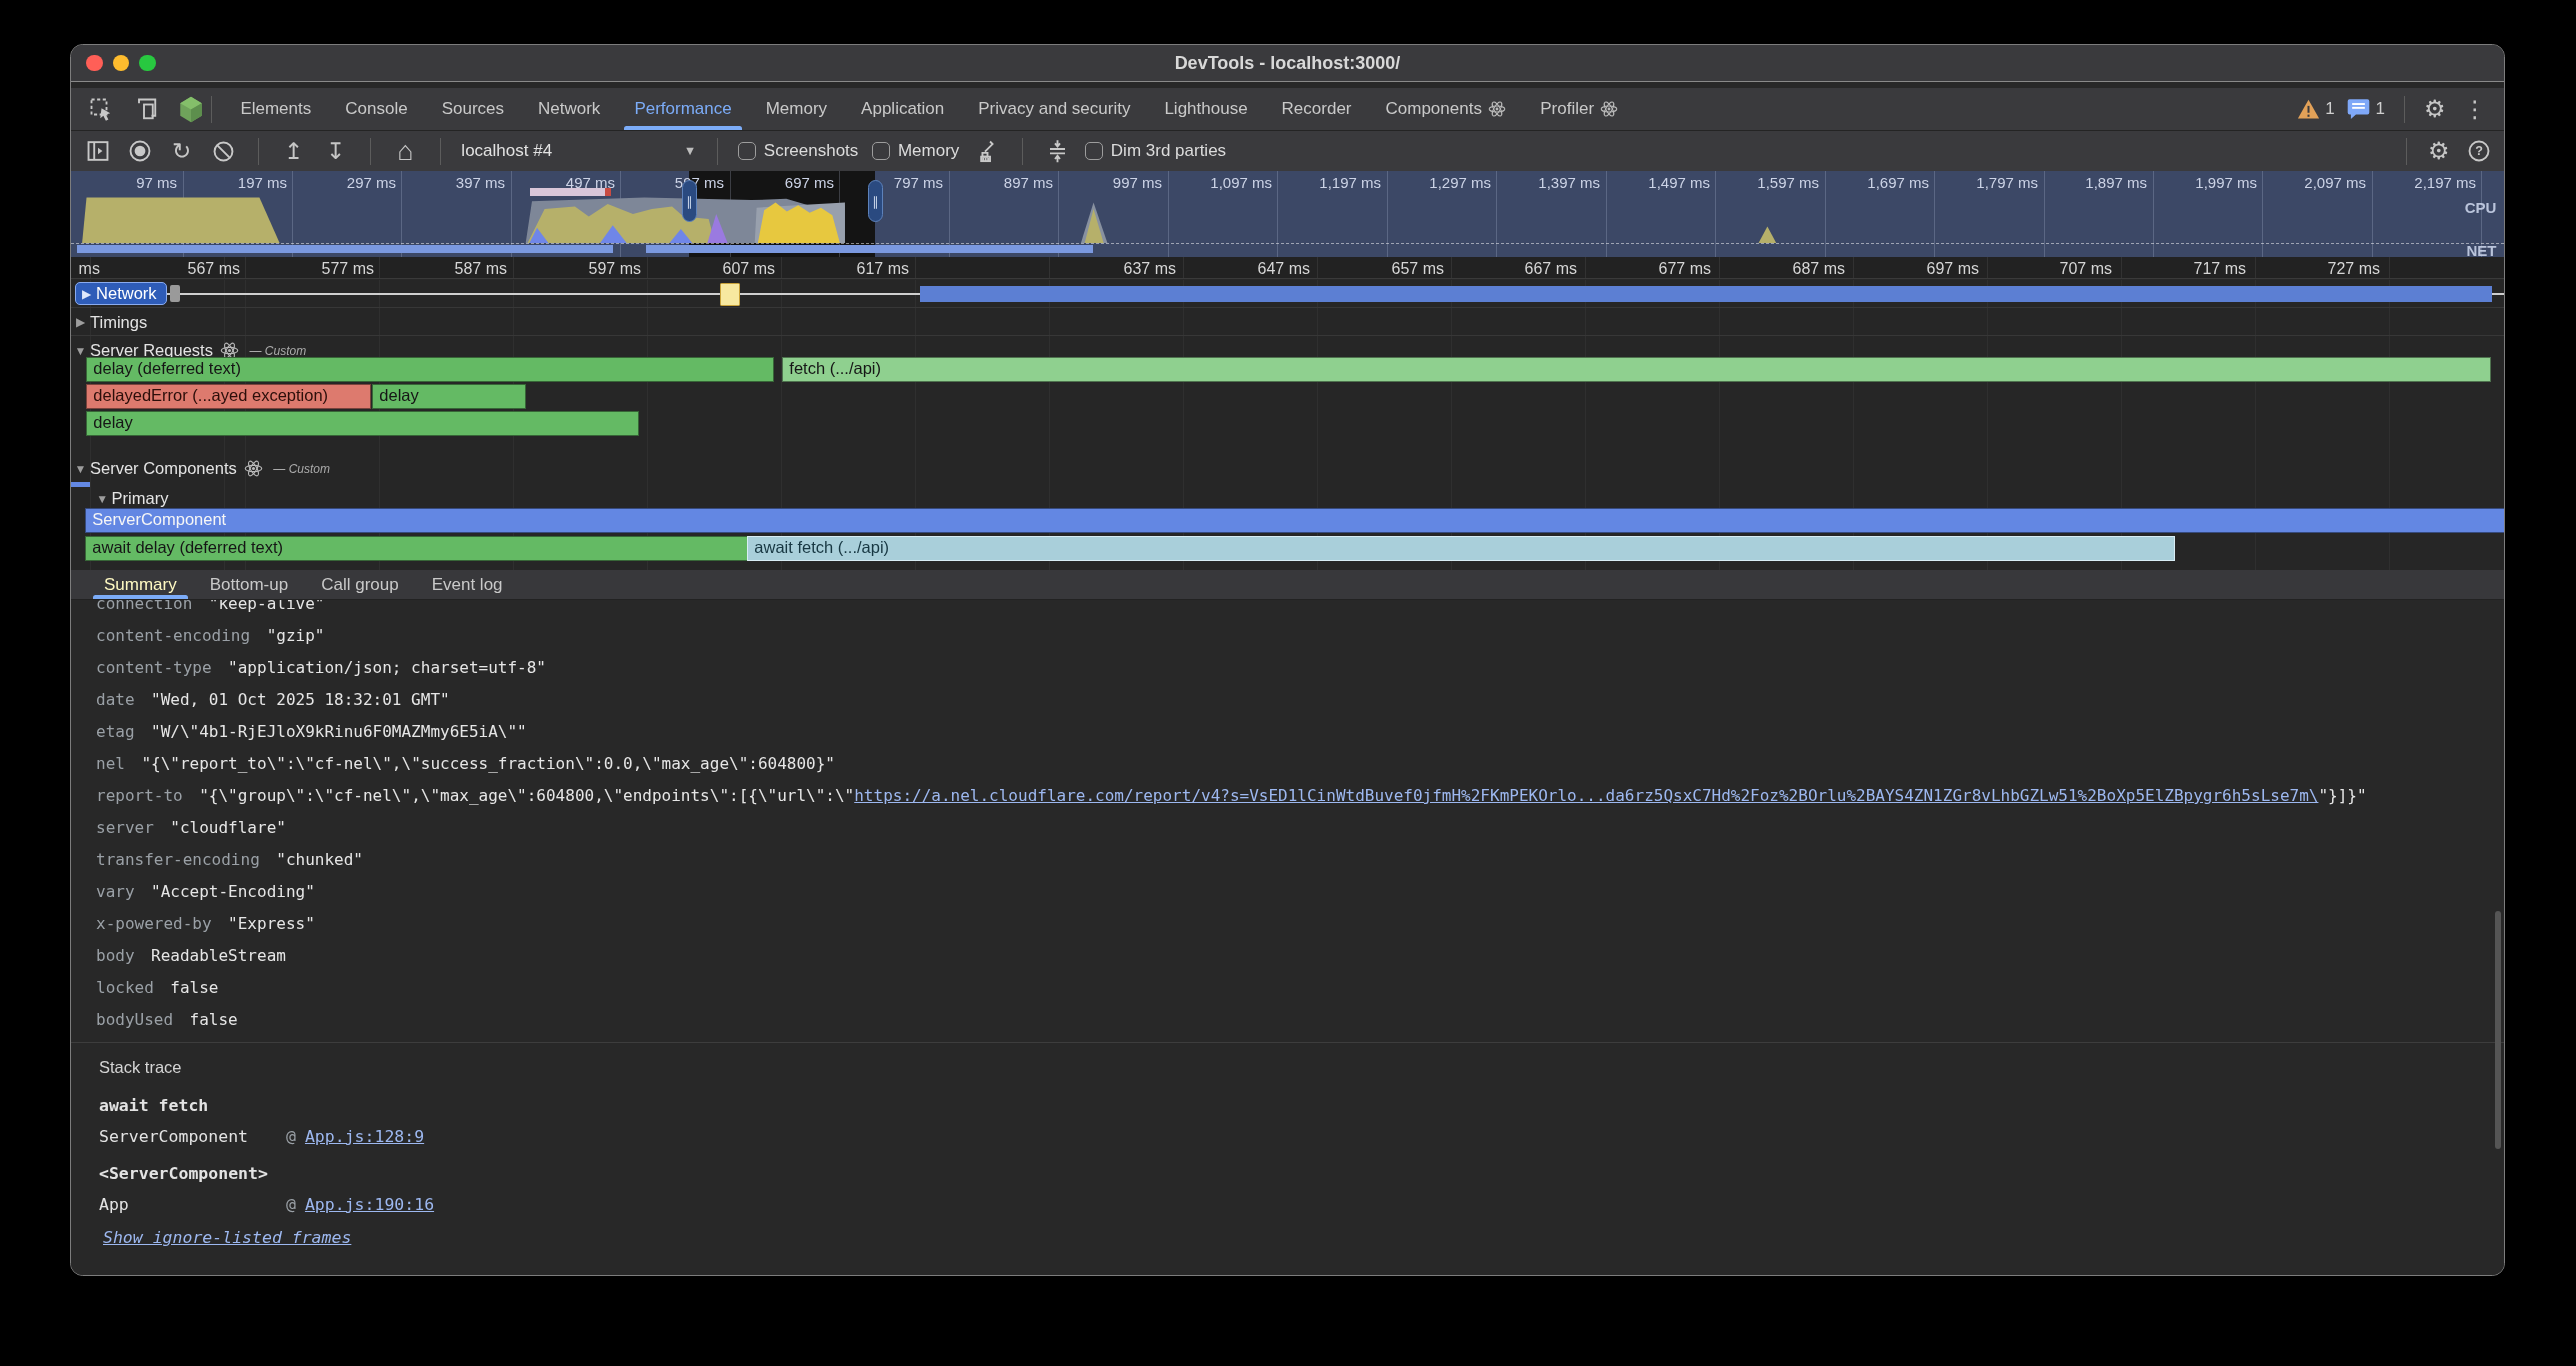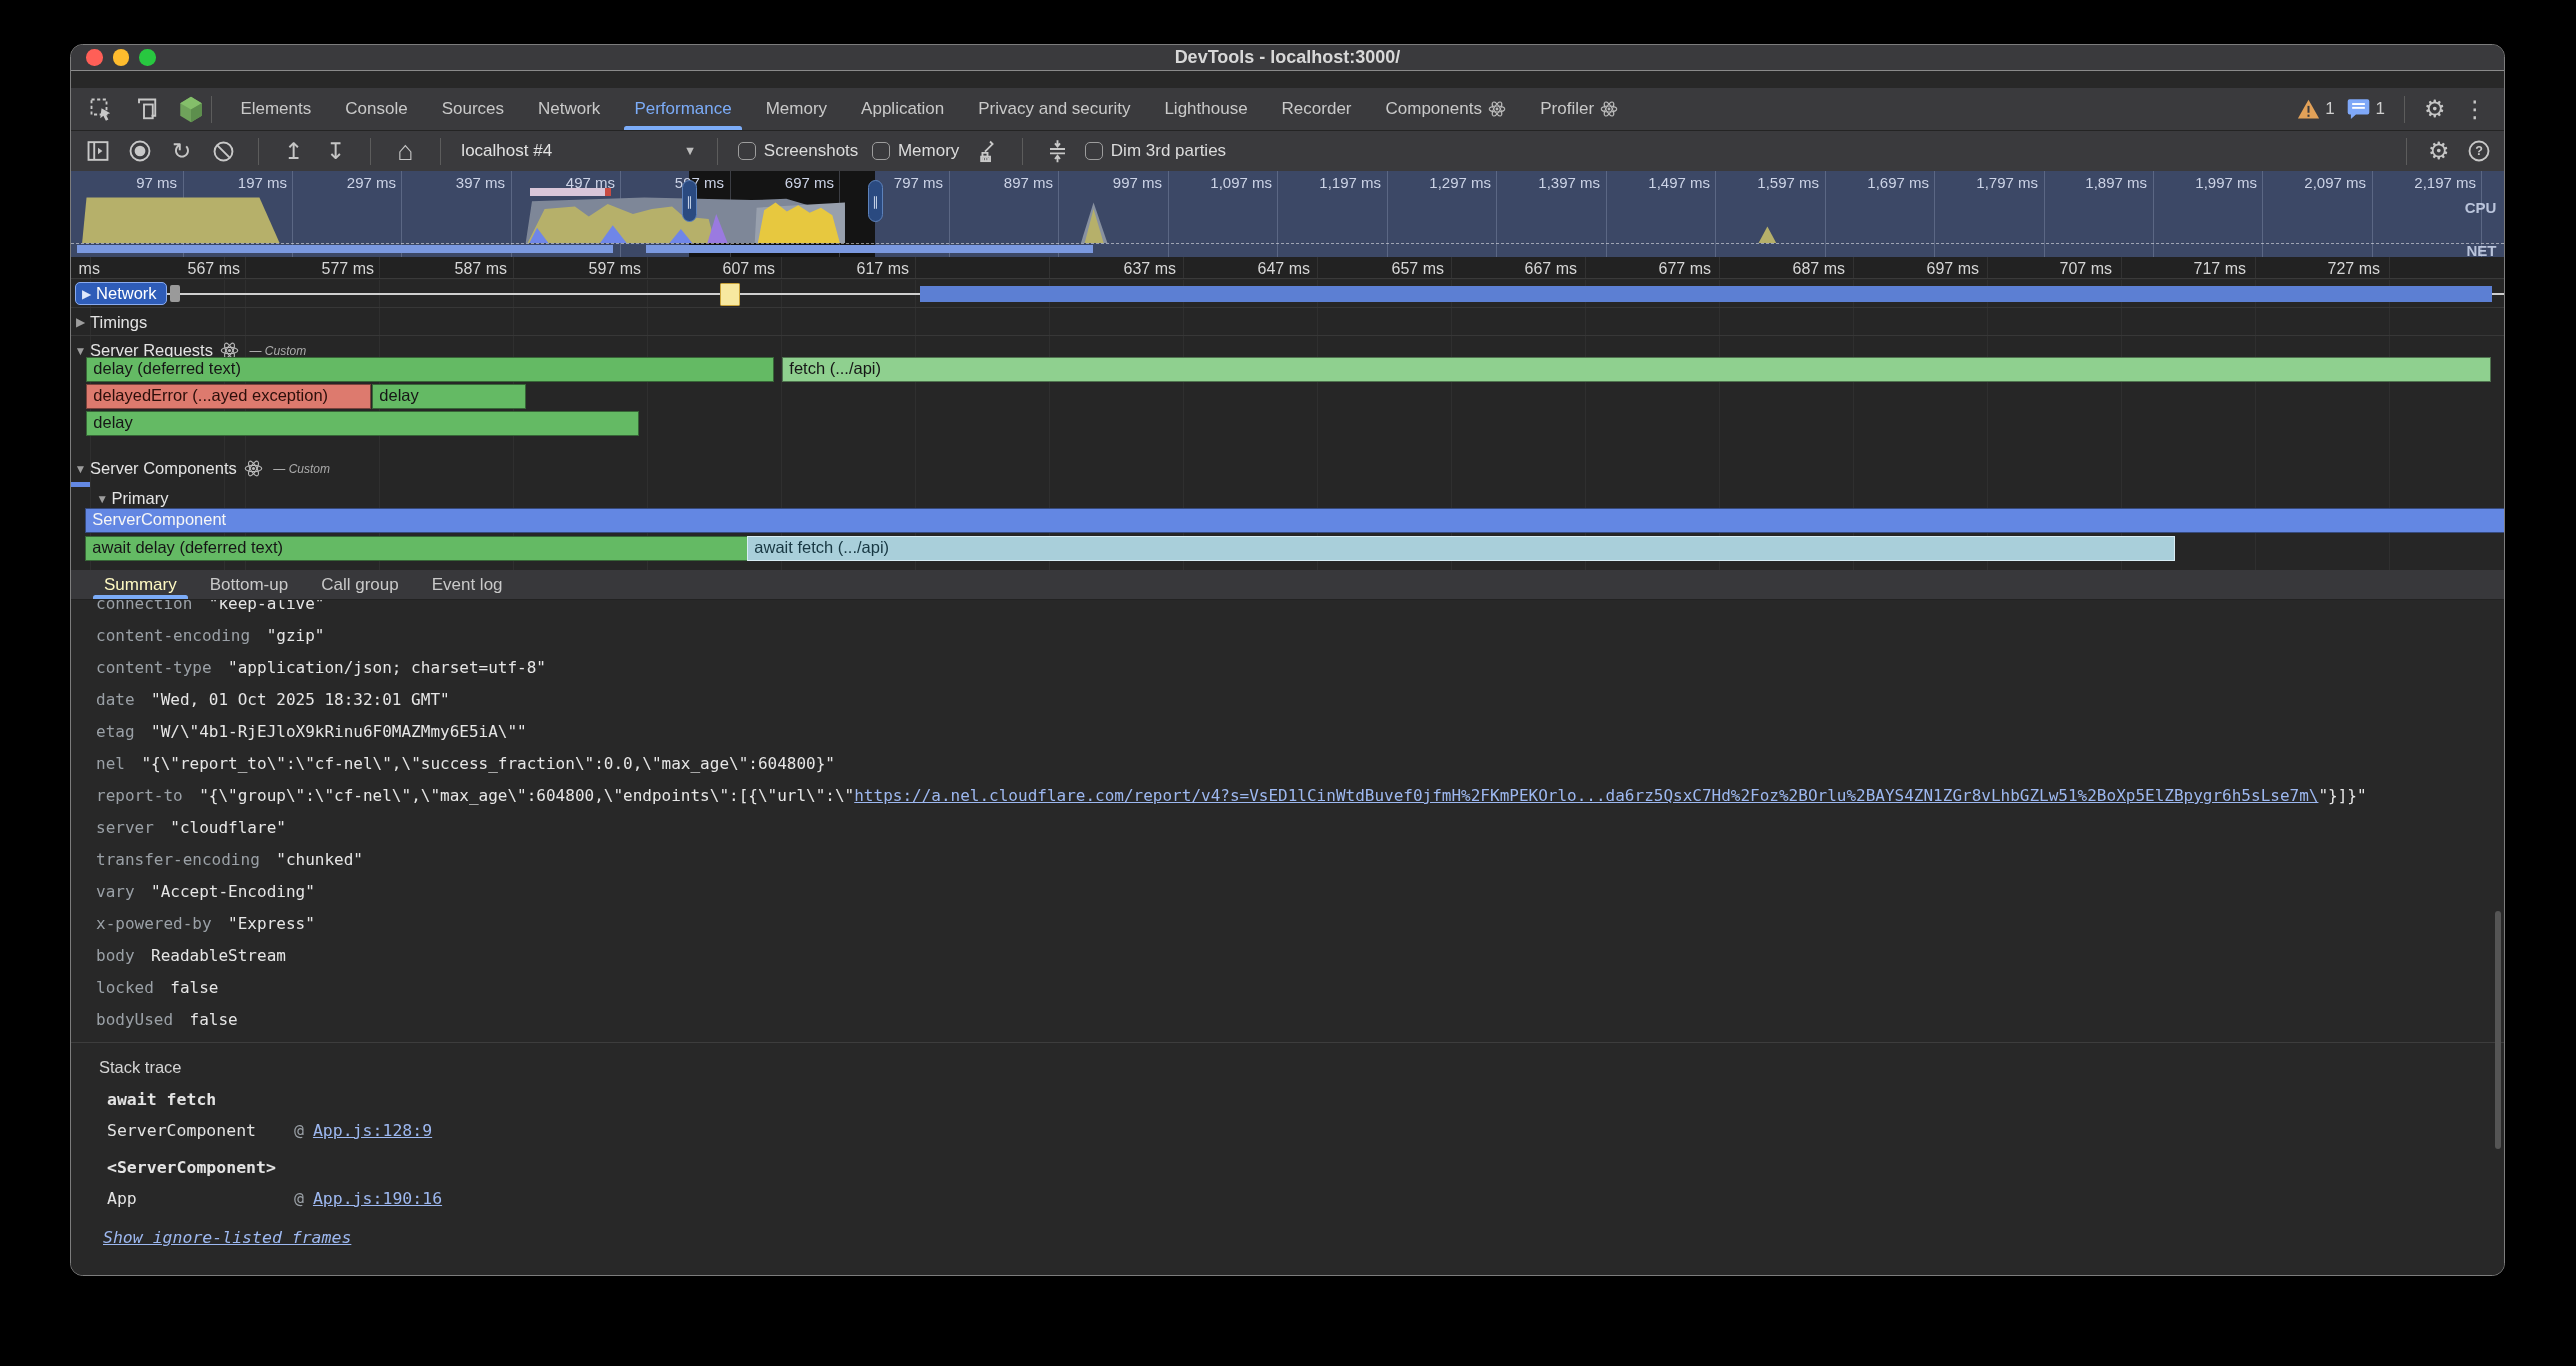--- a/index.html
+++ b/index.html
@@ -4,21 +4,21 @@
 <style>
   * { margin:0; padding:0; box-sizing:border-box; }
   html,body { background:#000; }
   body { font-family:"Liberation Sans", sans-serif; }
   .screen { position:relative; width:2576px; height:1367px; background:#000; overflow:hidden; }
 
   .window { position:absolute; left:70px; top:44px; width:2435px; height:1232px;
             background:#282828; border-radius:12.7px; overflow:hidden; border:1.3px solid #7d7d7d; }
 
   
-  .titlebar { position:absolute; left:0; top:0; right:0; height:26px; background:#3a3a3d;
+  .titlebar { position:absolute; left:0; top:0; right:0; height:37px; background:#3a3a3d;
               border-bottom:1.3px solid #8a8a8a; display:flex; align-items:center; }
   .lights { display:flex; gap:10px; margin-left:15px; }
   .light { width:16.5px; height:16.5px; border-radius:50%; }
   .light.red { background:#ff5f57; } .light.yellow { background:#febc2e; } .light.green { background:#28c840; }
   .title { position:absolute; left:0; right:0; text-align:center; color:#d8d8d8; font-size:18px; font-weight:700; }
 
   
   .tabbar { position:absolute; left:0; top:43px; right:0; height:43px; background:#3a3a3d;
             border-bottom:1.3px solid #242424; display:flex; align-items:center; }
   .tb-icons { display:flex; align-items:center; gap:16.5px; margin-left:16.5px; }
@@ -111,21 +111,21 @@
   .hrow.clipped { margin-top:-12px; }
   .hkey { color:#9aa0a6; margin-right:16.5px; }
   .hval { color:#e6e6e6; }
   .hlink { color:#9db8f0; text-decoration:underline; }
 
   .scroll-thumb { position:absolute; right:3.2px; top:866px; width:5.7px; height:238px; background:#555; border-radius:3.2px; z-index:9; }
 
   
   .stack { position:absolute; left:0; top:997px; right:0; bottom:0; background:#282828; border-top:1.3px solid #3d3d3d; }
   .stack-title { margin:15px 0 12.7px 28px; font-size:16.5px; color:#d5d5d5; }
-  .frame { display:flex; align-items:flex-start; height:31px; padding-left:36px;
+  .frame { display:flex; align-items:center; height:31px; padding-left:28px;
            font-family:"DejaVu Sans Mono", monospace; font-size:16.5px; color:#e3e3e3; }
   .frame.gap { margin-top:6.3px; }
   .frame .fname { width:187px; flex:none; }
   .frame .fname.bold { font-weight:700; }
   .frame .at { color:#9aa0a6; margin-right:9px; }
   .frame .floc { color:#9db8f0; text-decoration:underline; }
   .show-link { margin:7.6px 0 0 32px; font-family:"DejaVu Sans Mono", monospace; font-size:16.5px;
                font-style:italic; color:#9db8f0; text-decoration:underline; display:inline-block; }
 
   svg.icon { display:block; }

